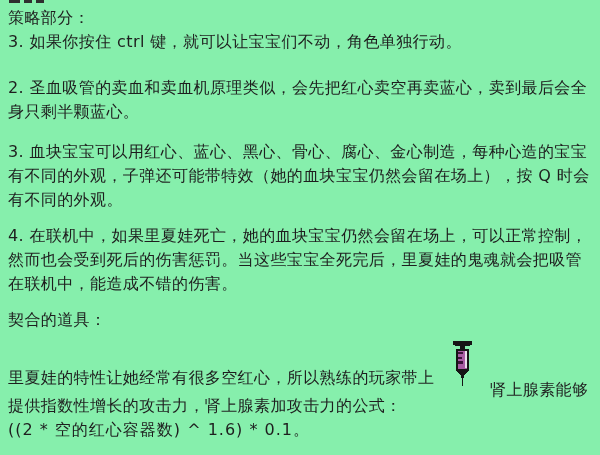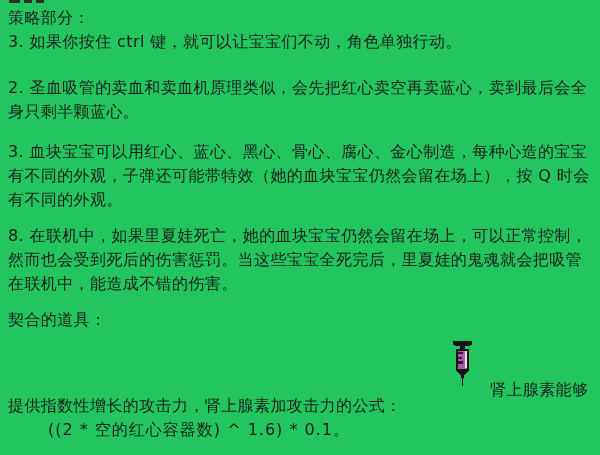--- a/index.html
+++ b/index.html
@@ -1,33 +1,33 @@
 <!DOCTYPE html>
 <html lang="zh"><head>
 <meta charset="utf-8">
 <style>
   html, body { margin: 0; padding: 0; background: #ffffff; }
   .page {
     position: relative;
     width: 600px;
     height: 455px;
-    background: #22c55e;
+    background: #86efac;
     overflow: hidden;
     font-family: "DejaVu Sans", "Liberation Sans", sans-serif;
     color: #1e1e1e;
   }
   .line {
     position: absolute;
     left: 8px;
     font-size: 16px;
     line-height: 24px;
     letter-spacing: 0.4px;
     white-space: nowrap;
   }
-  .formula { letter-spacing: 1px; margin-left: 40px; }
+  .formula { letter-spacing: 1px; }
   
   .remnant-mark { position: absolute; top: 0; height: 3px; background: #2e2e2e; }
   .rm1 { left: 9px;  width: 11px; }
   .rm2 { left: 24px; width: 8px; }
   .rm3 { left: 36px; width: 8px; }
   
   .syringe {
     position: absolute;
     left: 447px;
     top: 341px;
@@ -51,26 +51,27 @@
 
   <div class="line" style="top:30px">3. 如果你按住 ctrl 键，就可以让宝宝们不动，角色单独行动。</div>
 
   <div class="line" style="top:76px">2. 圣血吸管的卖血和卖血机原理类似，会先把红心卖空再卖蓝心，卖到最后会全</div>
   <div class="line" style="top:100px">身只剩半颗蓝心。</div>
 
   <div class="line" style="top:140px">3. 血块宝宝可以用红心、蓝心、黑心、骨心、腐心、金心制造，每种心造的宝宝</div>
   <div class="line" style="top:164px">有不同的外观，子弹还可能带特效（她的血块宝宝仍然会留在场上），按 Q 时会</div>
   <div class="line" style="top:188px">有不同的外观。</div>
 
-  <div class="line" style="top:224px">8. 在联机中，如果里夏娃死亡，她的血块宝宝仍然会留在场上，可以正常控制，</div>
+  <div class="line" style="top:224px">4. 在联机中，如果里夏娃死亡，她的血块宝宝仍然会留在场上，可以正常控制，</div>
   <div class="line" style="top:248px">然而也会受到死后的伤害惩罚。当这些宝宝全死完后，里夏娃的鬼魂就会把吸管</div>
   <div class="line" style="top:272px">在联机中，能造成不错的伤害。</div>
 
   <div class="line" style="top:308px">契合的道具：</div>
 
+  <div class="line" style="top:366px">里夏娃的特性让她经常有很多空红心，所以熟练的玩家带上</div>
 
   <svg class="syringe" viewBox="0 0 16 24" shape-rendering="crispEdges" xmlns="http://www.w3.org/2000/svg" aria-hidden="true">
 
     <rect x="3" y="0" width="10" height="2.4" rx="1" fill="#151515"></rect>
     <rect x="6.6" y="2" width="2.8" height="2.4" fill="#151515"></rect>
 
     <rect x="4.4" y="4" width="7.2" height="11.2" fill="#151515"></rect>
     <rect x="5.4" y="5" width="5.2" height="9.4" fill="#a85ca3"></rect>
 
     <rect x="5.8" y="5.8" width="2.6" height="1.2" fill="#3a1238"></rect>

